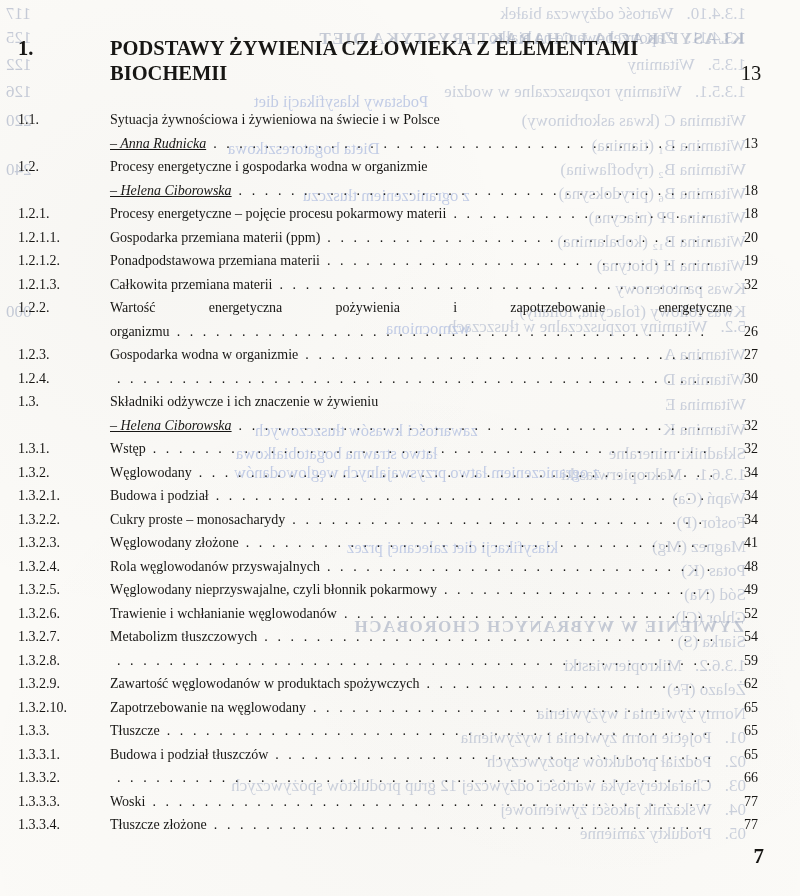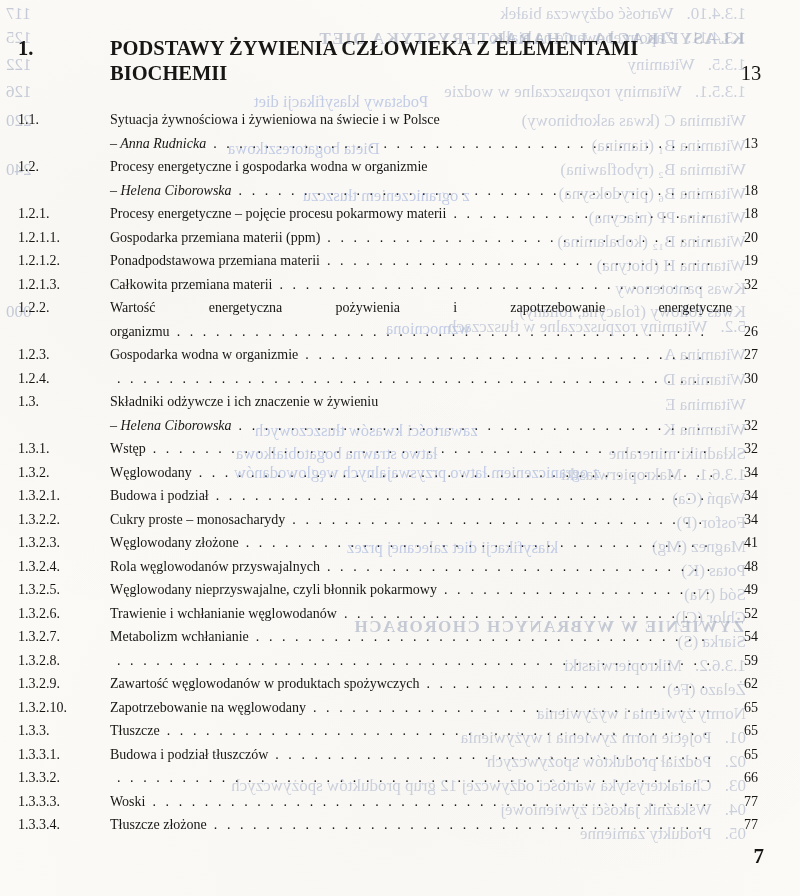--- a/index.html
+++ b/index.html
@@ -34,21 +34,21 @@
   }
   
   .content{position:absolute;left:18px;right:28px;top:36px;}
   .heading{font-weight:bold;font-size:20.5px;line-height:25px;}
   .h-row{display:flex;white-space:nowrap;}
   .toc{margin-top:22px;font-size:14px;line-height:23.5px;}
   .row{display:flex;white-space:nowrap;align-items:baseline;}
   .num{width:92px;flex:none;}
   .indent{width:92px;flex:none;}
   .title{flex:none;}
-  .author{flex:none;font-style:italic;}
+  .author{flex:none;font-style:italic;text-decoration:underline;}
   .dots{
     flex:1;overflow:hidden;white-space:nowrap;
     letter-spacing:9.6px;margin-left:7px;
   }
   .h-dots{flex:1;overflow:hidden;white-space:nowrap;letter-spacing:9.6px;margin-left:8px;font-weight:normal;font-size:18.6px;}
   .pg{flex:none;width:42px;text-align:center;margin-left:18px;}
   .just{flex:1;margin-right:40px;text-align:justify;text-align-last:justify;}
   .folio{position:absolute;right:36px;top:844px;font-weight:bold;font-size:21px;}
 </style>
 </head>
@@ -425,21 +425,21 @@
           <span class="pg">49</span>
         </div>
         <div class="row">
           <span class="num">1.3.2.6.</span>
           <span class="title">Trawienie i wchłanianie węglowodanów</span>
           <span class="dots">..........................................................................................</span>
           <span class="pg">52</span>
         </div>
         <div class="row">
           <span class="num">1.3.2.7.</span>
-          <span class="title">Metabolizm wchłanianie</span>
+          <span class="title">Metabolizm tłuszczowych</span>
           <span class="dots">..........................................................................................</span>
           <span class="pg">54</span>
         </div>
         <div class="row">
           <span class="num">1.3.2.8.</span>
           <span class="dots">..........................................................................................</span>
           <span class="pg">59</span>
         </div>
         <div class="row">
           <span class="num">1.3.2.9.</span>

